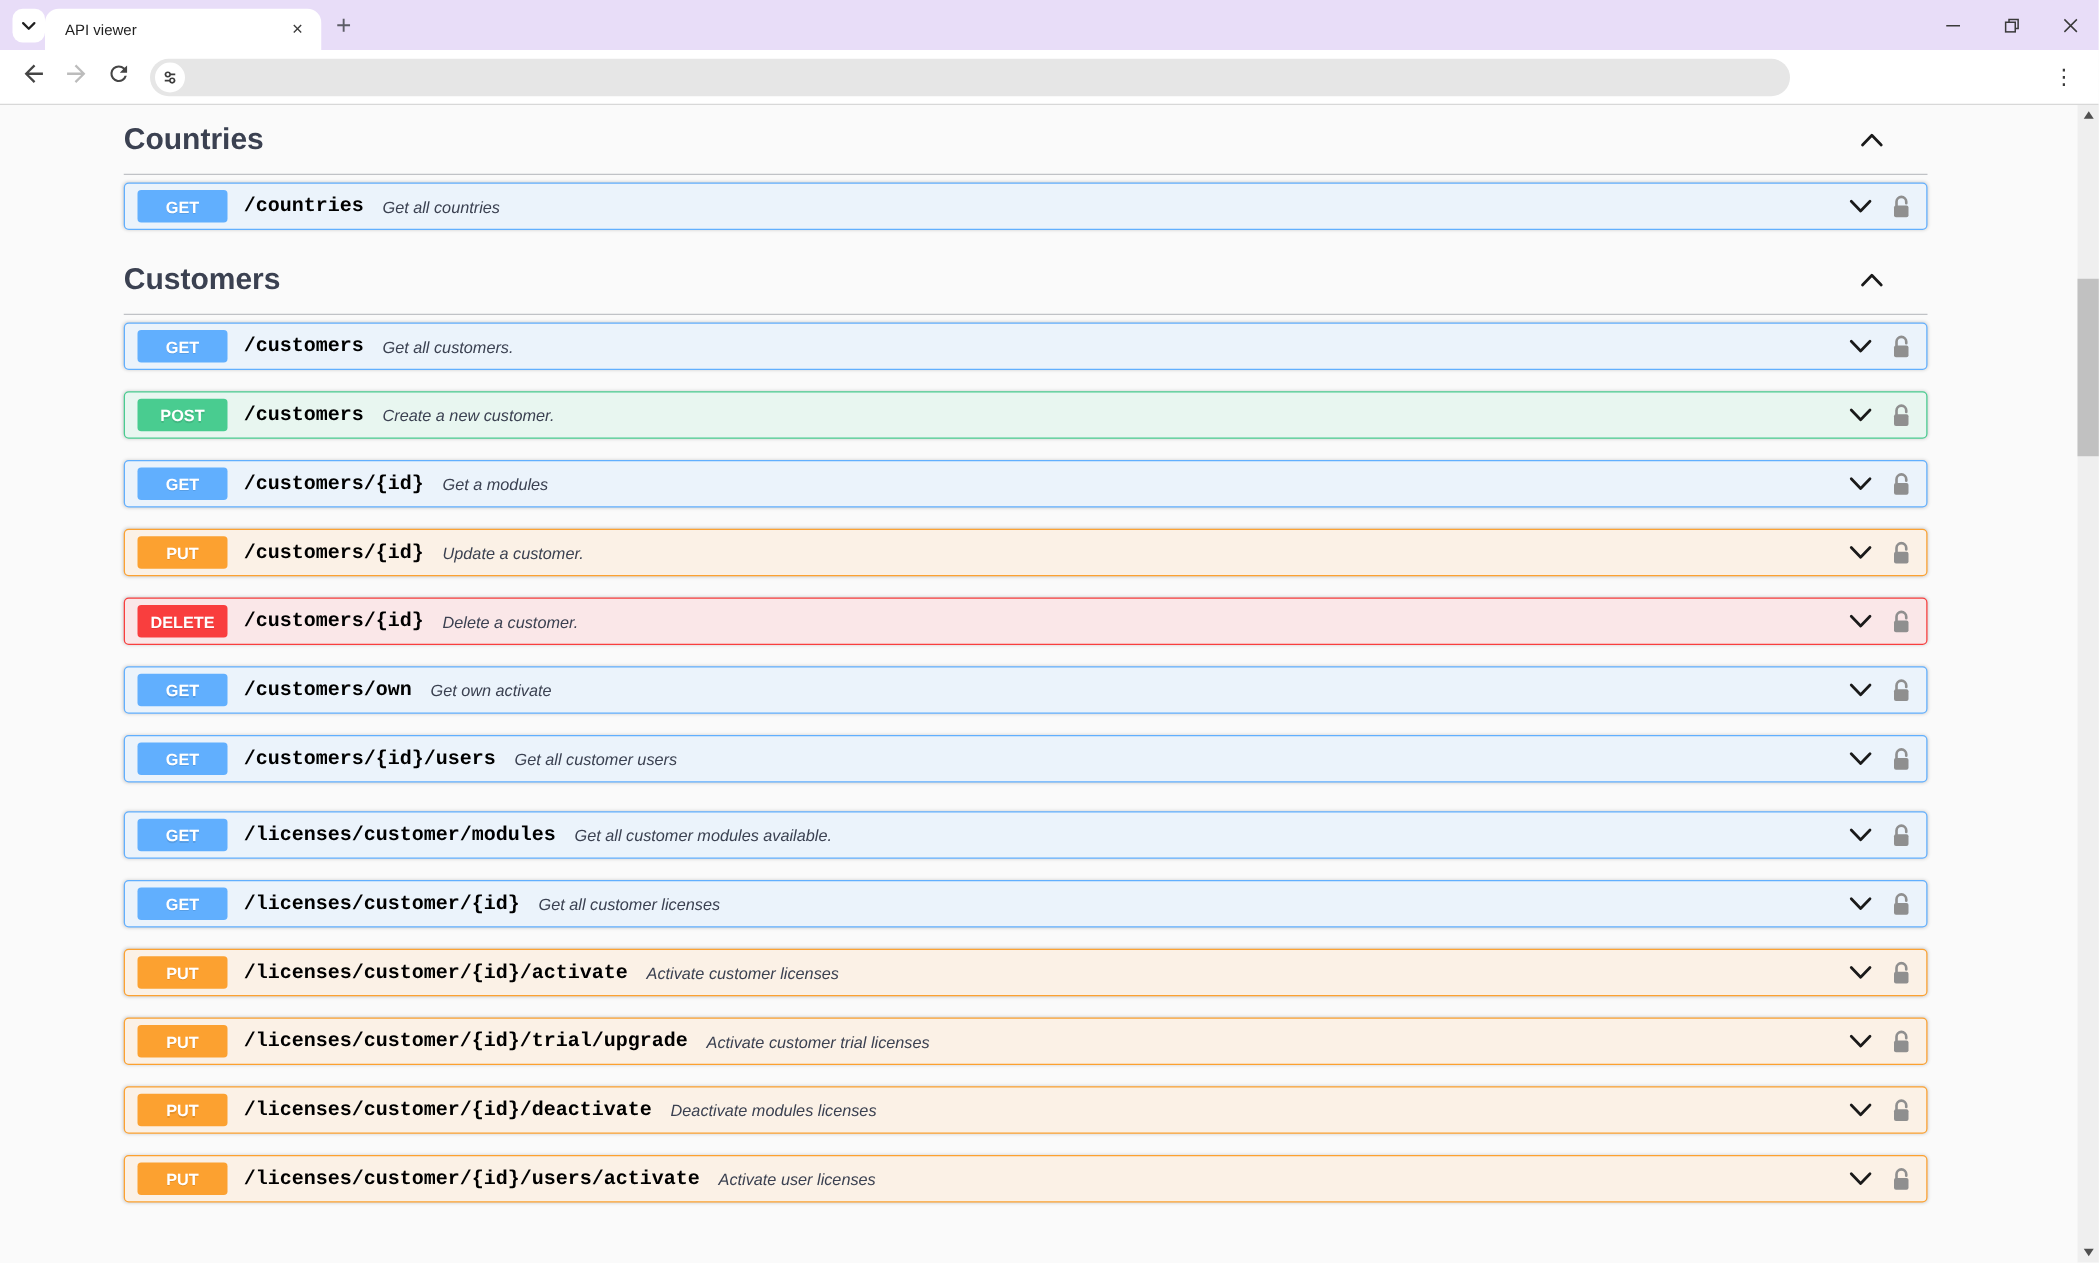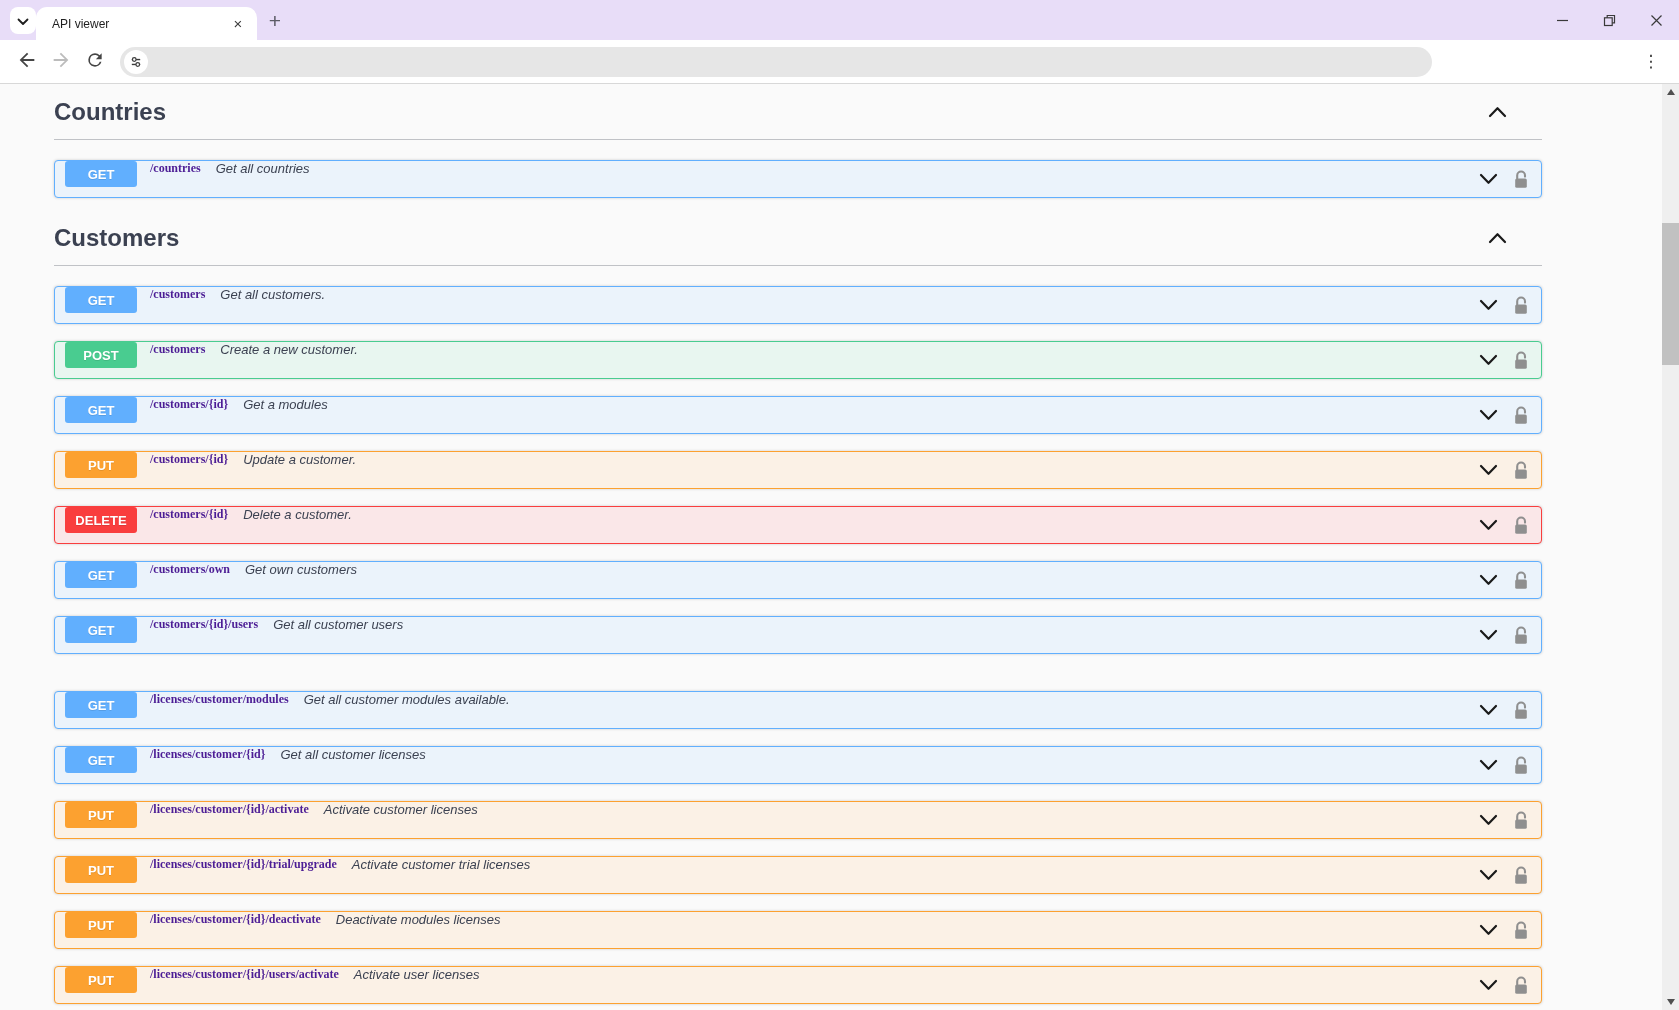--- a/index.html
+++ b/index.html
@@ -28,34 +28,34 @@
   .addressbar { width:1312px; height:30px; margin-left:8px; background:#e6e6e6; border-radius:15px;
     display:flex; align-items:center; padding:0 4px; flex:none; cursor:text; }
   .tune-circle { width:24px; height:24px; background:#fff; border-radius:50%;
     display:flex; align-items:center; justify-content:center; flex:none; }
   .tb-spacer { flex:1; }
   .menu-dots { width:28px; height:28px; display:flex; align-items:center; justify-content:center;
     font-size:17px; color:#3a3a3a; letter-spacing:0; cursor:pointer; margin-right:4px; }
 
   
   .content { position:relative; height:926px; background:#fafafa; overflow:hidden;
-    padding:5px 137px 0 54px; }
+    padding:5px 137px 0 99px; }
   .api-section h2 { font-size:24px; line-height:30px; color:#3b4151; font-weight:bold; }
   .section-header { display:flex; align-items:center; justify-content:space-between;
     padding:8px 0 12px; border-bottom:1px solid rgba(59,65,81,.3); }
   .collapse-btn { margin-right:33px; padding:2px; background:none; border:none; cursor:pointer; line-height:0; }
   .rows { padding-top:6px; }
   .opblock { height:38px; border:1px solid #ccc; border-radius:4px; background:#fff;
-    box-shadow:0 0 3px rgba(0,0,0,.19); display:flex; 
-    padding:0 12px 0 10px; margin-bottom:17px; cursor:pointer;margin-top:14px; }
+    box-shadow:0 0 3px rgba(0,0,0,.19); display:flex; align-items:center;
+    padding:0 12px 0 10px; margin-bottom:17px; cursor:pointer; }
   .badge { min-width:72px; height:26px; padding:0 9px; border-radius:3px; color:#fff;
     font-weight:bold; font-size:13px; display:flex; align-items:center; justify-content:center;
     text-shadow:0 1px 0 rgba(0,0,0,.1); flex:none; }
-  .path { font-family:Liberation Serif, serif; font-weight:bold; font-size:12px;
-    color:#4c1d95; margin-left:13px; white-space:nowrap; }
+  .path { font-family:Liberation Mono, monospace; font-weight:bold; font-size:16px;
+    color:#000000; margin-left:13px; white-space:nowrap; }
   .desc { font-size:13px; color:#3b4151; margin-left:15px; white-space:nowrap;font-style:italic; }
   .row-spacer { flex:1; }
   .chev-btn { margin-right:15px; line-height:0; background:none; border:none; cursor:pointer; }
   .lock-btn { line-height:0; background:none; border:none; cursor:pointer; }
 
   
   .scrollbar { position:absolute; right:0; top:84px; width:17px; height:926px; background:#efefef; }
   .sb-arrow { position:absolute; left:0; width:17px; height:16px; display:flex;
     align-items:center; justify-content:center; cursor:pointer; }
   .sb-arrow.up { top:0; } .sb-arrow.down { bottom:0; }
@@ -231,21 +231,21 @@
                 <path d="M2 2 L9.5 9.8 L17 2" fill="none" stroke="#1a1a1a" stroke-width="2.2" stroke-linecap="round" stroke-linejoin="round"></path>
               </svg></span></button>
           <button class="lock-btn"><span><svg width="16" height="19" viewBox="0 0 16 19">
                 <path d="M4.2 8.6 V5.4 a3.9 3.9 0 0 1 7.8 0 V6.6" fill="none" stroke="#8f8f8f" stroke-width="2.1" stroke-linecap="round"></path>
                 <rect x="2.2" y="8.4" width="11.6" height="9.4" rx="1.6" fill="#8f8f8f"></rect>
               </svg></span></button>
         </div>
         <div class="opblock" style="border-color: rgb(97, 175, 254); background: rgb(235, 243, 251);">
           <span class="badge" style="background: rgb(97, 175, 254);">GET</span>
           <span class="path">/customers/own</span>
-          <span class="desc">Get own customers</span>
+          <span class="desc">Get own activate</span>
           <span class="row-spacer"></span>
           <button class="chev-btn"><span><svg width="19" height="12" viewBox="0 0 19 12">
                 <path d="M2 2 L9.5 9.8 L17 2" fill="none" stroke="#1a1a1a" stroke-width="2.2" stroke-linecap="round" stroke-linejoin="round"></path>
               </svg></span></button>
           <button class="lock-btn"><span><svg width="16" height="19" viewBox="0 0 16 19">
                 <path d="M4.2 8.6 V5.4 a3.9 3.9 0 0 1 7.8 0 V6.6" fill="none" stroke="#8f8f8f" stroke-width="2.1" stroke-linecap="round"></path>
                 <rect x="2.2" y="8.4" width="11.6" height="9.4" rx="1.6" fill="#8f8f8f"></rect>
               </svg></span></button>
         </div>
         <div class="opblock" style="border-color: rgb(97, 175, 254); background: rgb(235, 243, 251);">

